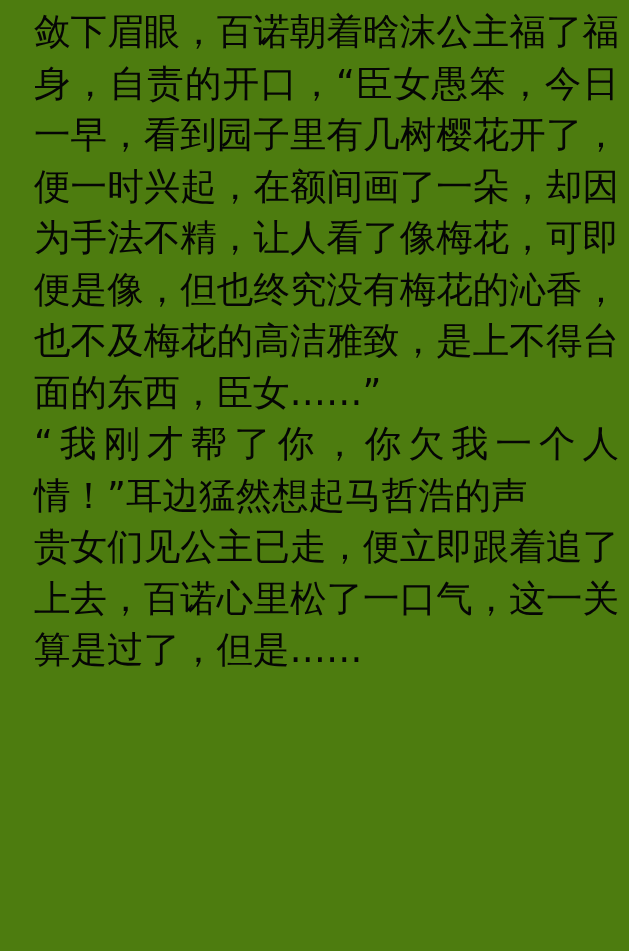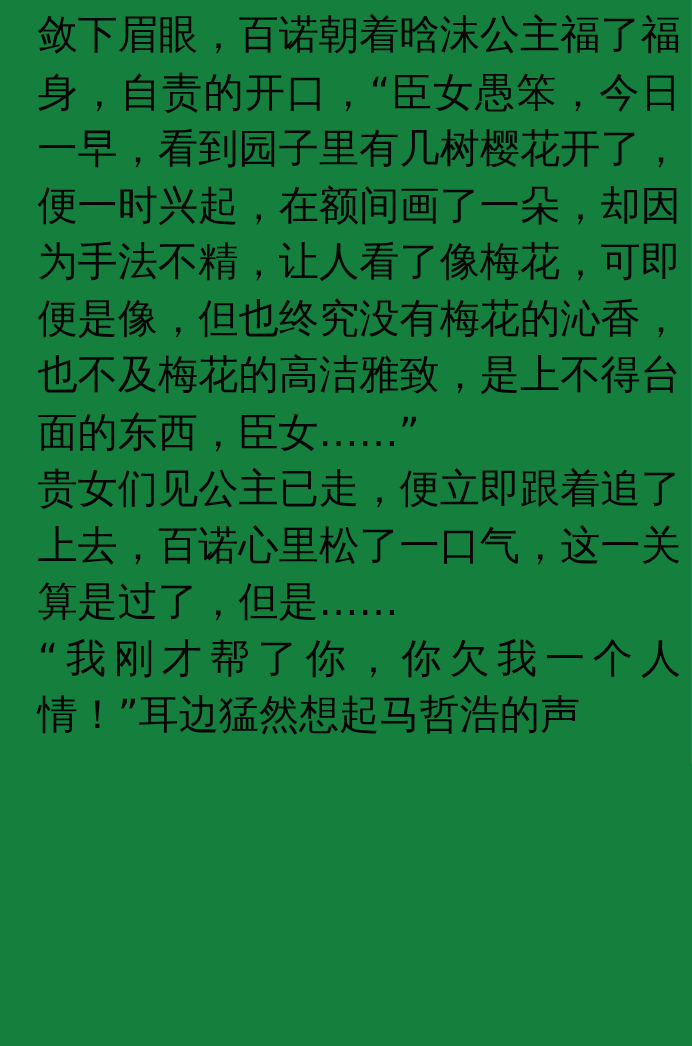--- a/index.html
+++ b/index.html
@@ -9,21 +9,21 @@
   }
   body {
     width: 629px;
     height: 951px;
     overflow: hidden;
     font-family: "DejaVu Sans", "Liberation Sans", sans-serif;
   }
   .page {
     width: 629px;
     height: 951px;
-    background: #15803d;
+    background: #4d7c0f;
     box-sizing: border-box;
     padding: 6px 10px 0 34px;
   }
   .novel-text {
     color: #050505;
     font-size: 36.5px;
     line-height: 51.5px;
     letter-spacing: 0px;
     text-align: justify;
     text-justify: inter-ideograph;
@@ -36,16 +36,16 @@
     white-space: pre-wrap;
     word-break: break-all;
   }
 </style>
 </head>
 <body>
 
 <div class="page">
   <div class="novel-text">
     <p class="para">敛下眉眼，百诺朝着晗沫公主福了福身，自责的开口，“臣女愚笨，今日一早，看到园子里有几树樱花开了，便一时兴起，在额间画了一朵，却因为手法不精，让人看了像梅花，可即便是像，但也终究没有梅花的沁香，也不及梅花的高洁雅致，是上不得台面的东西，臣女……”</p>
+    <p class="para">“我刚才帮了你，你欠我一个人情！”耳边猛然想起马哲浩的声</p>
     <p class="para">贵女们见公主已走，便立即跟着追了上去，百诺心里松了一口气，这一关算是过了，但是……</p>
-    <p class="para">“我刚才帮了你，你欠我一个人情！”耳边猛然想起马哲浩的声</p>
   </div>
 </div>
 
 </body></html>

